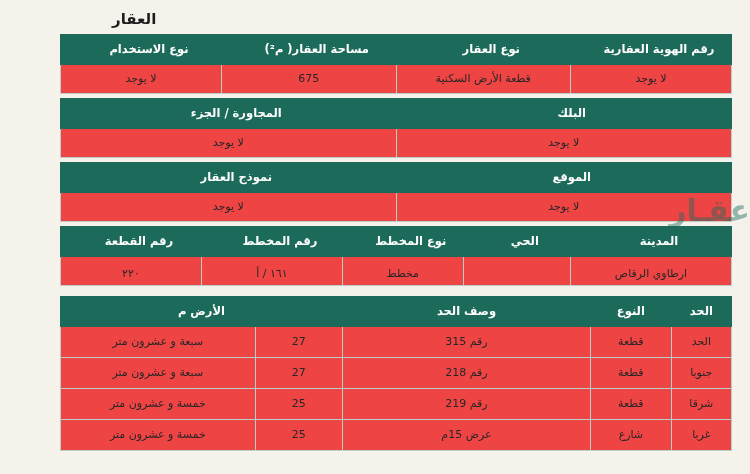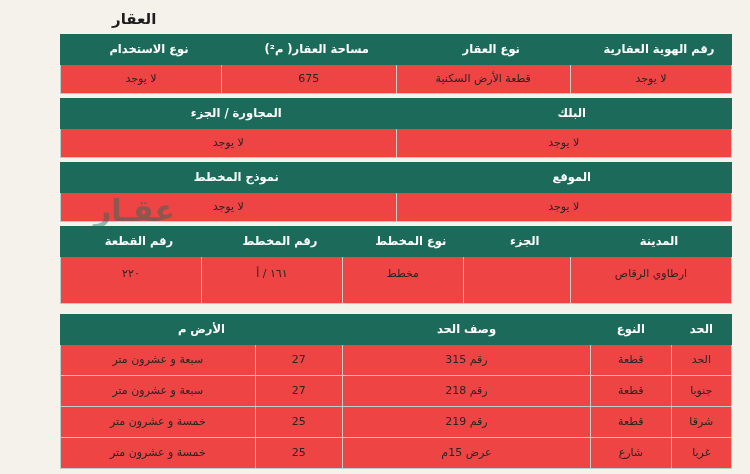--- a/index.html
+++ b/index.html
@@ -56,21 +56,21 @@
   .val td {
     background: #ef4444;
     color: #262626;
     font-size: 11px;
     text-align: center;
     padding: 7px 4px 8px 4px;
     border: 1px solid #b9cfc8;
   }
   .val.tall td {
     padding-top: 10px;
-    padding-bottom: 23px;
+    padding-bottom: 5px;
   }
   .spacer td {
     height: 4px;
     background: #f5f2ec;
     border: none;
     padding: 0;
   }
   .num {
     font-family: "DejaVu Sans", "Liberation Sans", sans-serif;
   }
@@ -80,21 +80,21 @@
   }
   .t2 .val td {
     padding: 8px 4px 9px 4px;
   }
   
   .watermark {
     position: absolute;
     left: 0;
     right: 0;
     top: 196px;
-    text-align: left;
+    text-align: right;
     pointer-events: none;
     z-index: 5;
   }
   .watermark .wm-main {
     font-size: 30px;
     font-weight: bold;
     color: rgba(28, 107, 90, 0.45);
     line-height: 1;
     letter-spacing: 1px;
   }
@@ -142,21 +142,21 @@
       </tr>
       <tr class="val">
         <td colspan="2">لا يوجد</td>
         <td colspan="2">لا يوجد</td>
       </tr>
       <tr class="spacer">
           <td colspan="4"></td>
         </tr>
       <tr class="hdr">
         <td colspan="2">الموقع</td>
-        <td colspan="2">نموذج المخطط</td>
+        <td colspan="2">نموذج العقار</td>
       </tr>
       <tr class="val">
         <td colspan="2">لا يوجد</td>
         <td colspan="2">لا يوجد</td>
       </tr>
       <tr class="spacer">
           <td colspan="4"></td>
         </tr>
     </tbody>
   </table>
@@ -165,21 +165,21 @@
     <colgroup>
       <col style="width:24%">
       <col style="width:16%">
       <col style="width:18%">
       <col style="width:21%">
       <col style="width:21%">
     </colgroup>
     <tbody>
       <tr class="hdr">
         <td>المدينة</td>
-        <td>الجزء</td>
+        <td>الحي</td>
         <td>نوع المخطط</td>
         <td>رقم المخطط</td>
         <td>رقم القطعة</td>
       </tr>
       <tr class="val tall">
         <td>ارطاوي الرقاص</td>
         <td></td>
         <td>مخطط</td>
         <td>١٦١ / أ</td>
         <td>٢٢٠</td>

